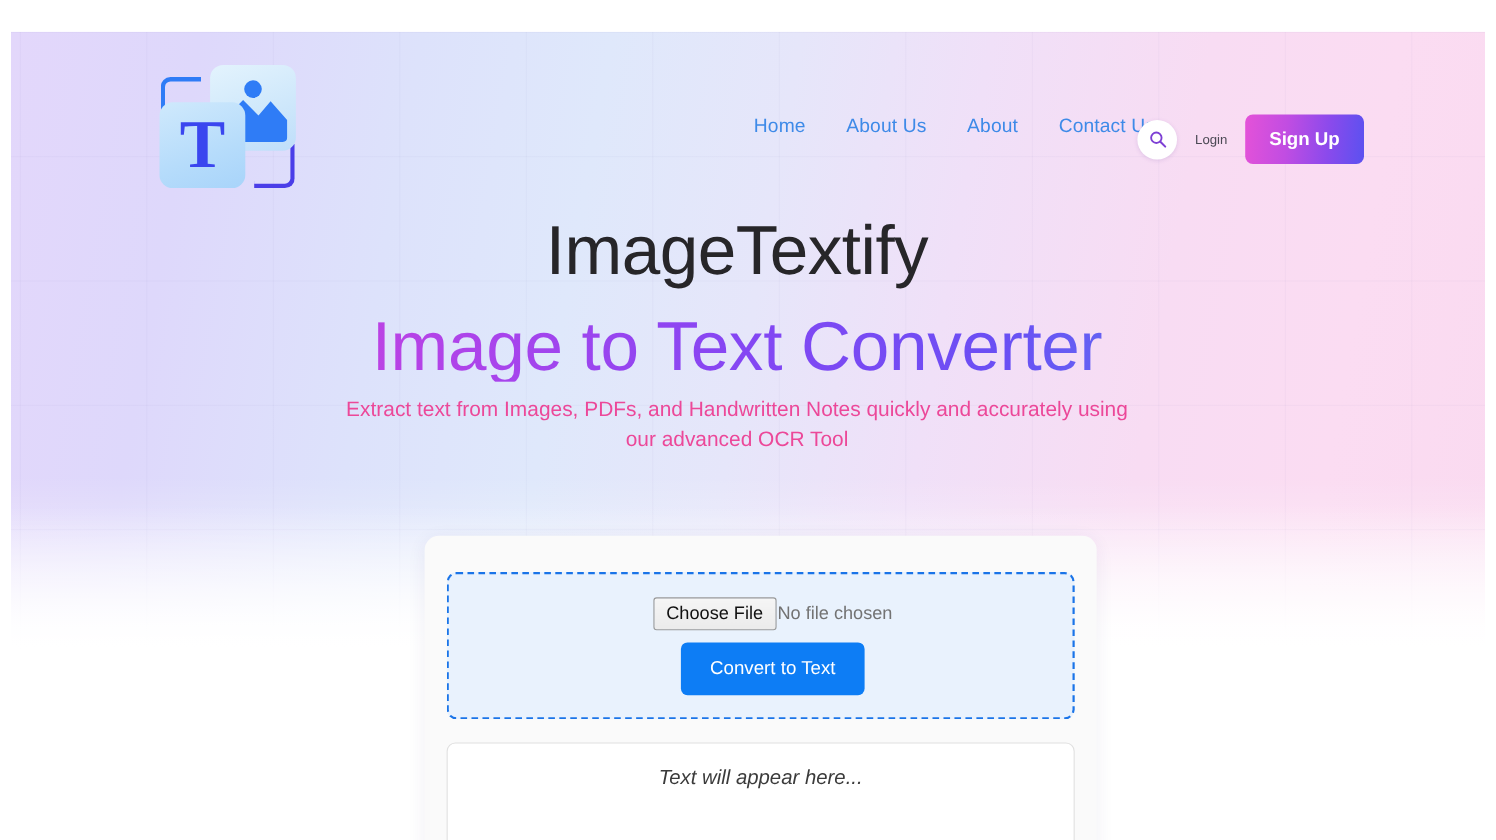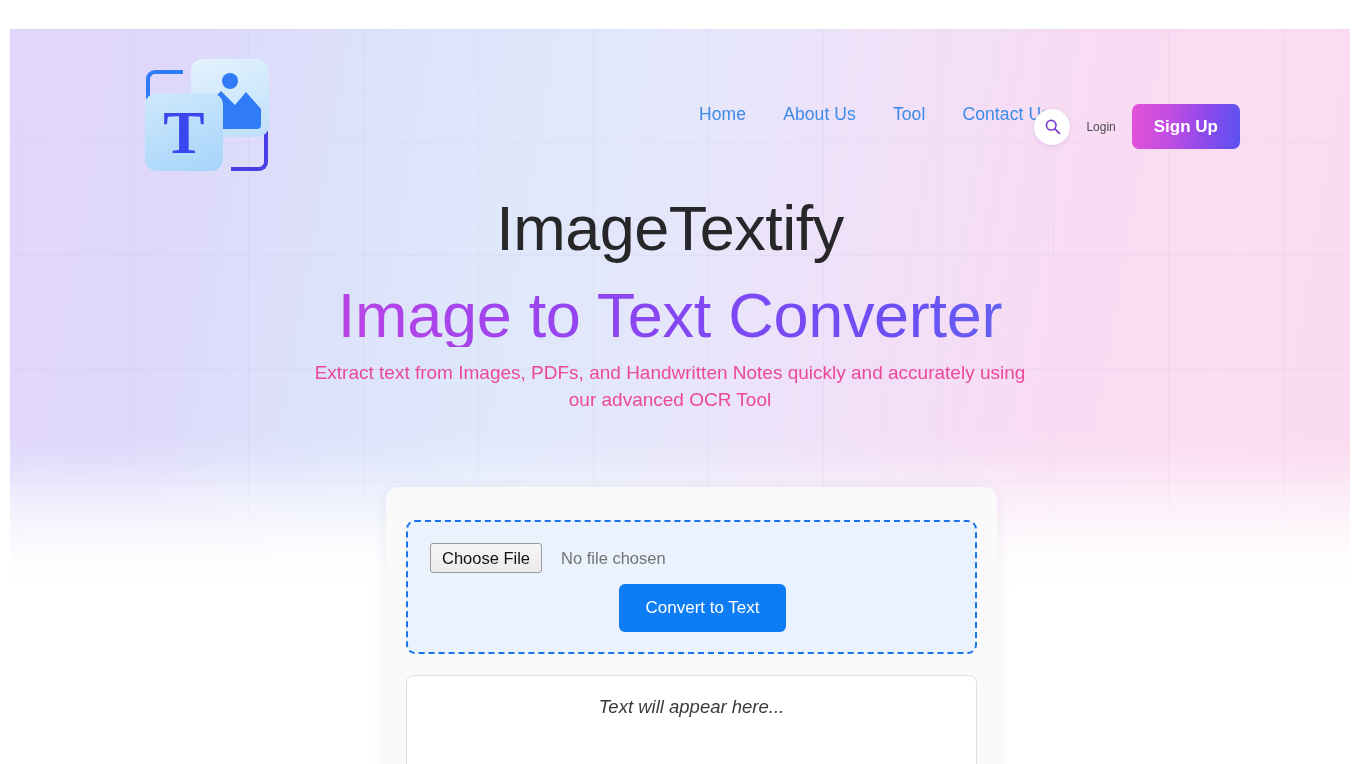--- a/index.html
+++ b/index.html
@@ -145,21 +145,21 @@
     box-shadow:0 3px 16px rgba(60,40,110,0.07);
     padding:33px 20px 20px 20px;
   }
   #dropzone {
     width:571px; height:134px; margin:0 auto;
     border:2.5px dashed #1a74e8;
     border-radius:9px;
     background:#e9f2fd;
     padding:21px 0 0 22px;
   }
-  #file-row { display:flex; align-items:center; gap:19px; }
+  #file-row { display:flex; align-items:center; gap:1px;justify-content:center; }
   #choose-file-btn {
     font-family:"Liberation Sans", sans-serif;
     font-size:16.5px; color:#111;
     background:linear-gradient(180deg,#f5f5f5,#ebebeb);
     border:1px solid #9a9a9a; border-radius:3px;
     padding:5px 11px; cursor:pointer; line-height:1.1;
   }
   #file-status { font-size:16.5px; color:#737373; }
   #convert-btn {
     display:block; margin:11px auto 0 auto;
@@ -198,21 +198,21 @@
       <circle cx="39" cy="22" r="8" fill="#2f7cf6"></circle>
       <path d="M12 50 L30 32 L44 46 L55 33 L70 50 L70 66 Q70 70 66 70 L16 70 Q12 70 12 66 Z" fill="#2f7cf6"></path>
     </svg>
     <div id="card-txt"></div>
     <div id="glyph-T">T</div>
   </div>
 
   <div id="nav" style="right:290px;">
     <a class="navlink" href="#">Home</a>
     <a class="navlink" href="#">About Us</a>
-    <a class="navlink" href="#">Tool</a>
+    <a class="navlink" href="#">About</a>
     <a class="navlink" href="#">Contact Us</a>
   </div>
 
   <div id="nav-right">
     <button id="search-btn">
       <svg width="17" height="17" viewBox="0 0 20 20">
         <circle cx="8.5" cy="8.5" r="5.6" fill="none" stroke="#7d3fd4" stroke-width="2"></circle>
         <line x1="12.8" y1="12.8" x2="18" y2="18" stroke="#7d3fd4" stroke-width="2.2" stroke-linecap="round"></line>
       </svg>
     </button>

